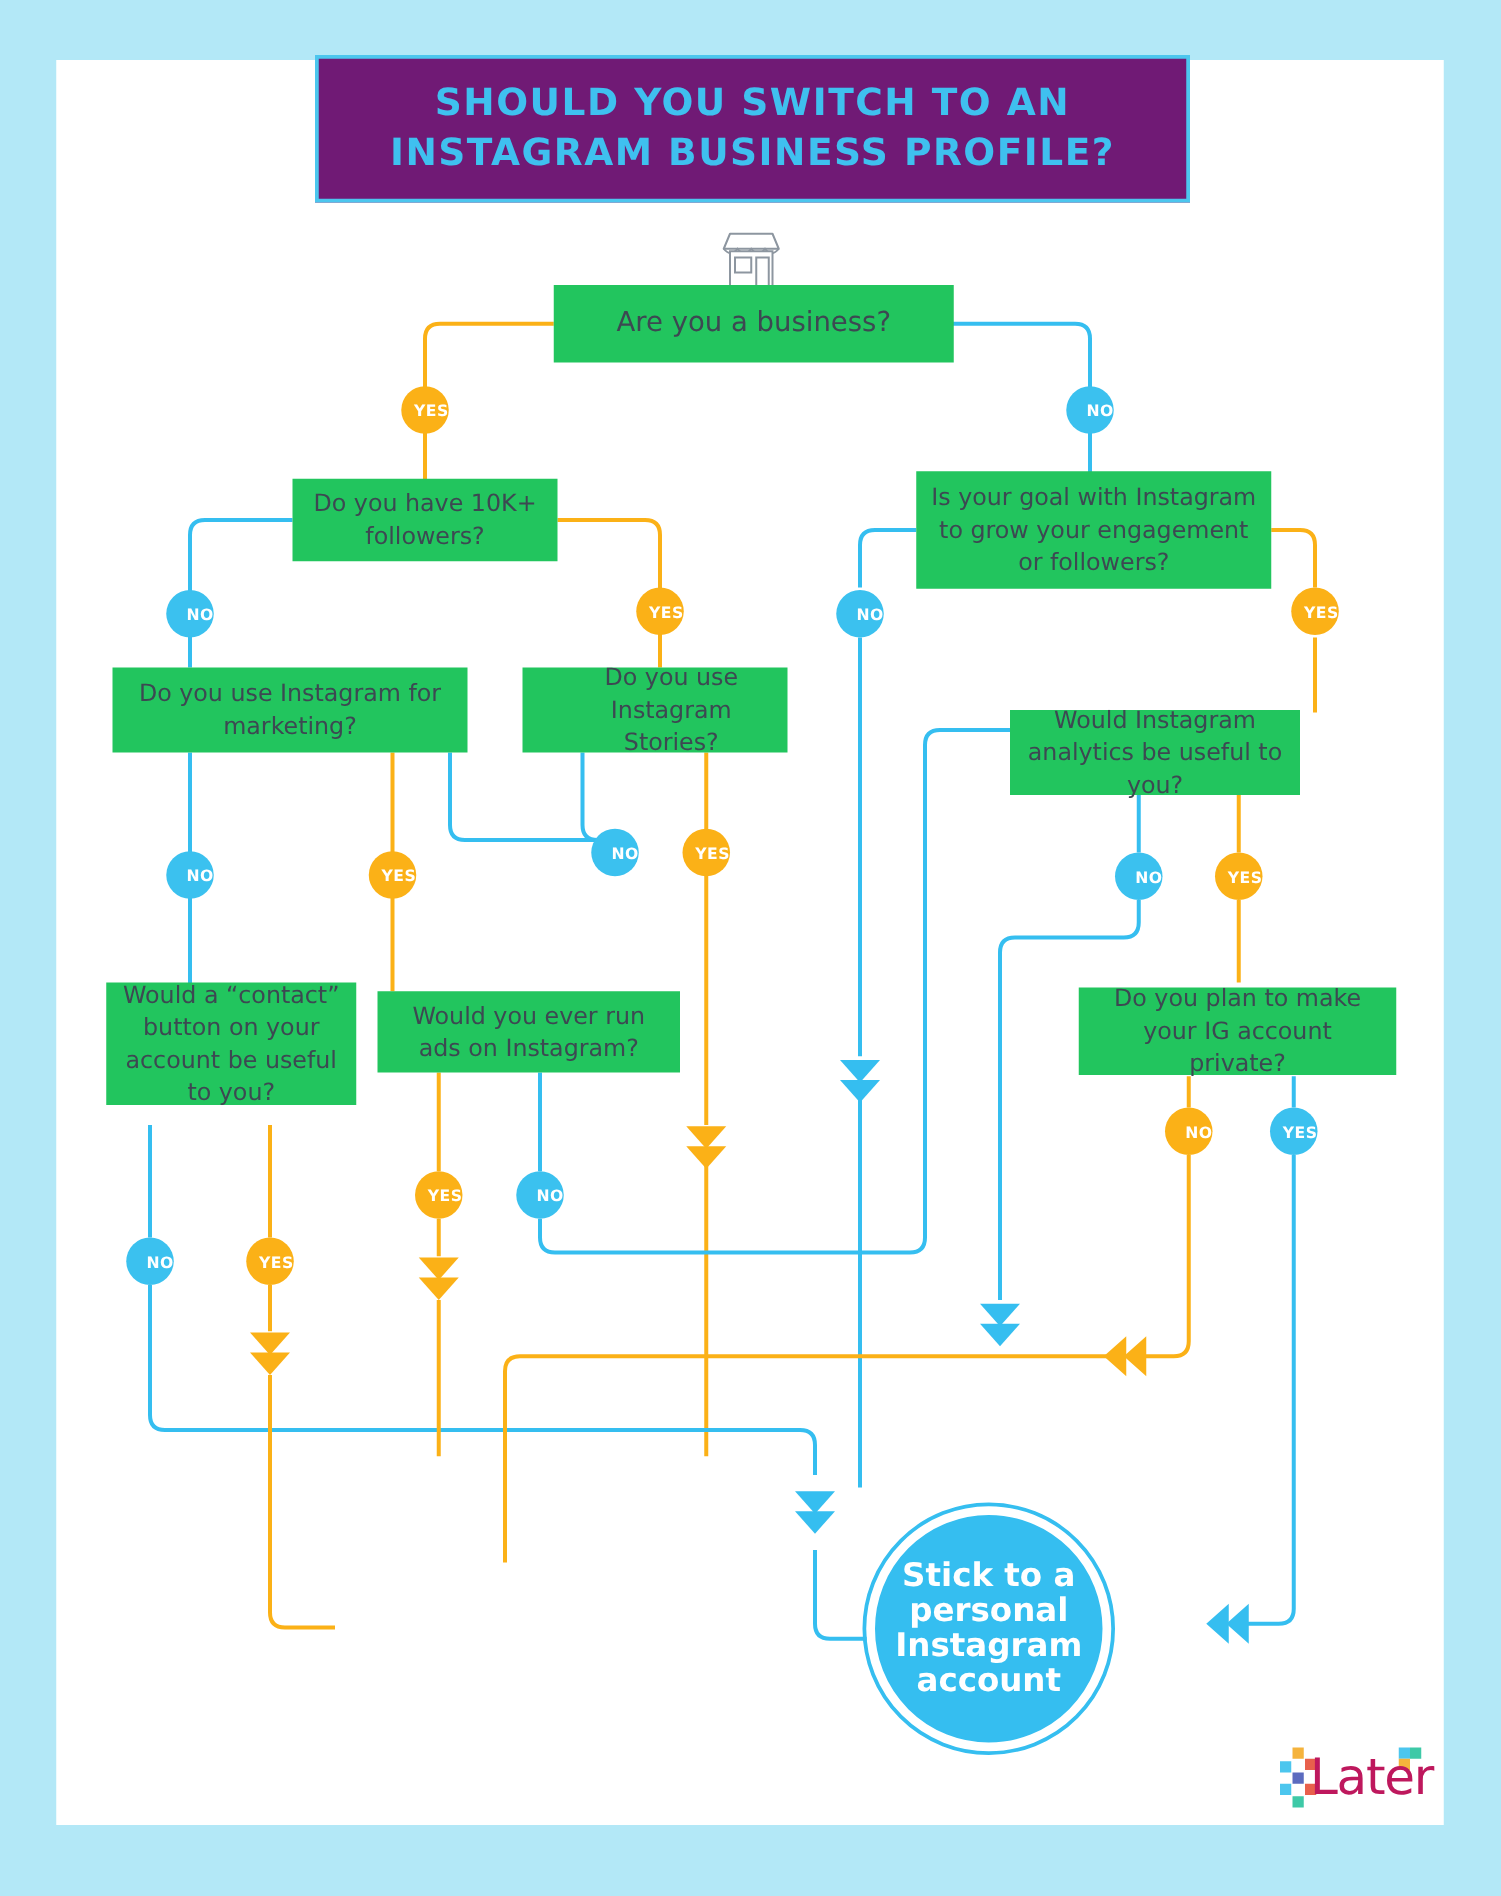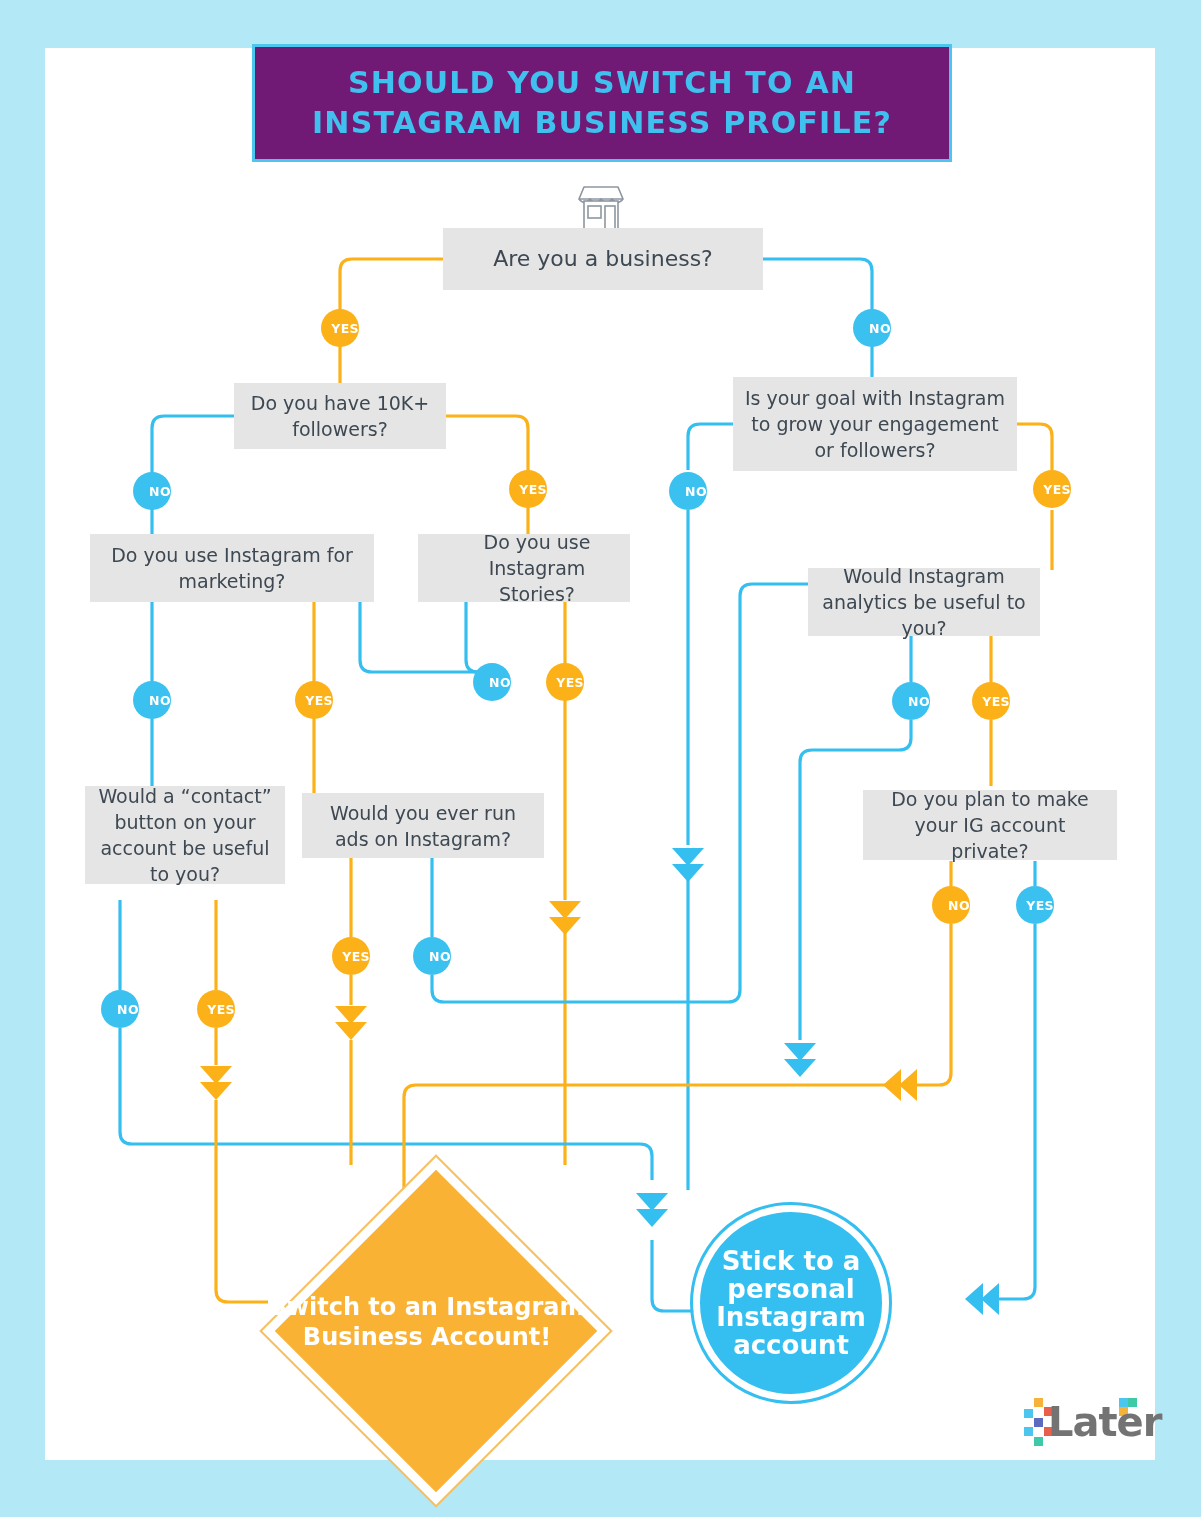--- a/index.html
+++ b/index.html
@@ -29,21 +29,21 @@
     letter-spacing:1.2px;
     line-height:40px;
     text-align:center;
     white-space:nowrap;
   }
   
   #wires{position:absolute;left:0;top:0;width:1201px;height:1517px;}
   
   .node{
     position:absolute;
-    background:#e5e5e5;
+    background:#22c55e;
     color:#3d4852;
     font-family:"DejaVu Sans", sans-serif;
     font-size:19px;
     line-height:26px;
     display:flex;align-items:center;justify-content:center;
     text-align:center;
     box-sizing:border-box;
     padding:6px 10px;
   }
   
@@ -99,23 +99,23 @@
     font-weight:bold;
     font-size:26px;
     line-height:28px;
   }
   
   #store-icon{position:absolute;left:571px;top:183px;width:60px;height:52px;}
   
   #later-logo{position:absolute;left:1020px;top:1394px;width:120px;height:58px;}
   .logo-word{
     position:absolute;left:28px;top:8px;
-    color:#737373;
-    font-family:"DejaVu Sans", sans-serif;
-    font-weight:bold;
+    color:#be185d;
+    font-family:"DejaVu Sans", sans-serif;
+    font-weight:normal;
     font-size:40px;
     letter-spacing:-1px;
     line-height:40px;
   }
 </style>
 </head>
 <body>
 
 <div id="stage">
   <div id="panel"></div>
@@ -323,24 +323,20 @@
     <span>YES</span>
     </div>
 
   <div class="pill no-orange" style="left:932px;top:886px;">
     <span>NO</span>
     </div>
   <div class="pill yes-blue" style="left:1016px;top:886px;">
     <span>YES</span>
     </div>
 
-  <div id="diamond-wrap">
-    <div id="diamond-outer"></div>
-    <div id="diamond-label">Switch to an Instagram Business Account!</div>
-  </div>
 
   <div id="circle-term">
     <span>Stick to a personal Instagram account</span>
   </div>
 
   <div id="later-logo">
     <svg viewBox="0 0 120 58" width="120" height="58">
       <rect x="14" y="4" width="9" height="9" fill="#f5b33c"></rect>
       <rect x="24" y="13" width="9" height="9" fill="#e8604c"></rect>
       <rect x="4" y="15" width="9" height="9" fill="#4cc6ee"></rect>

